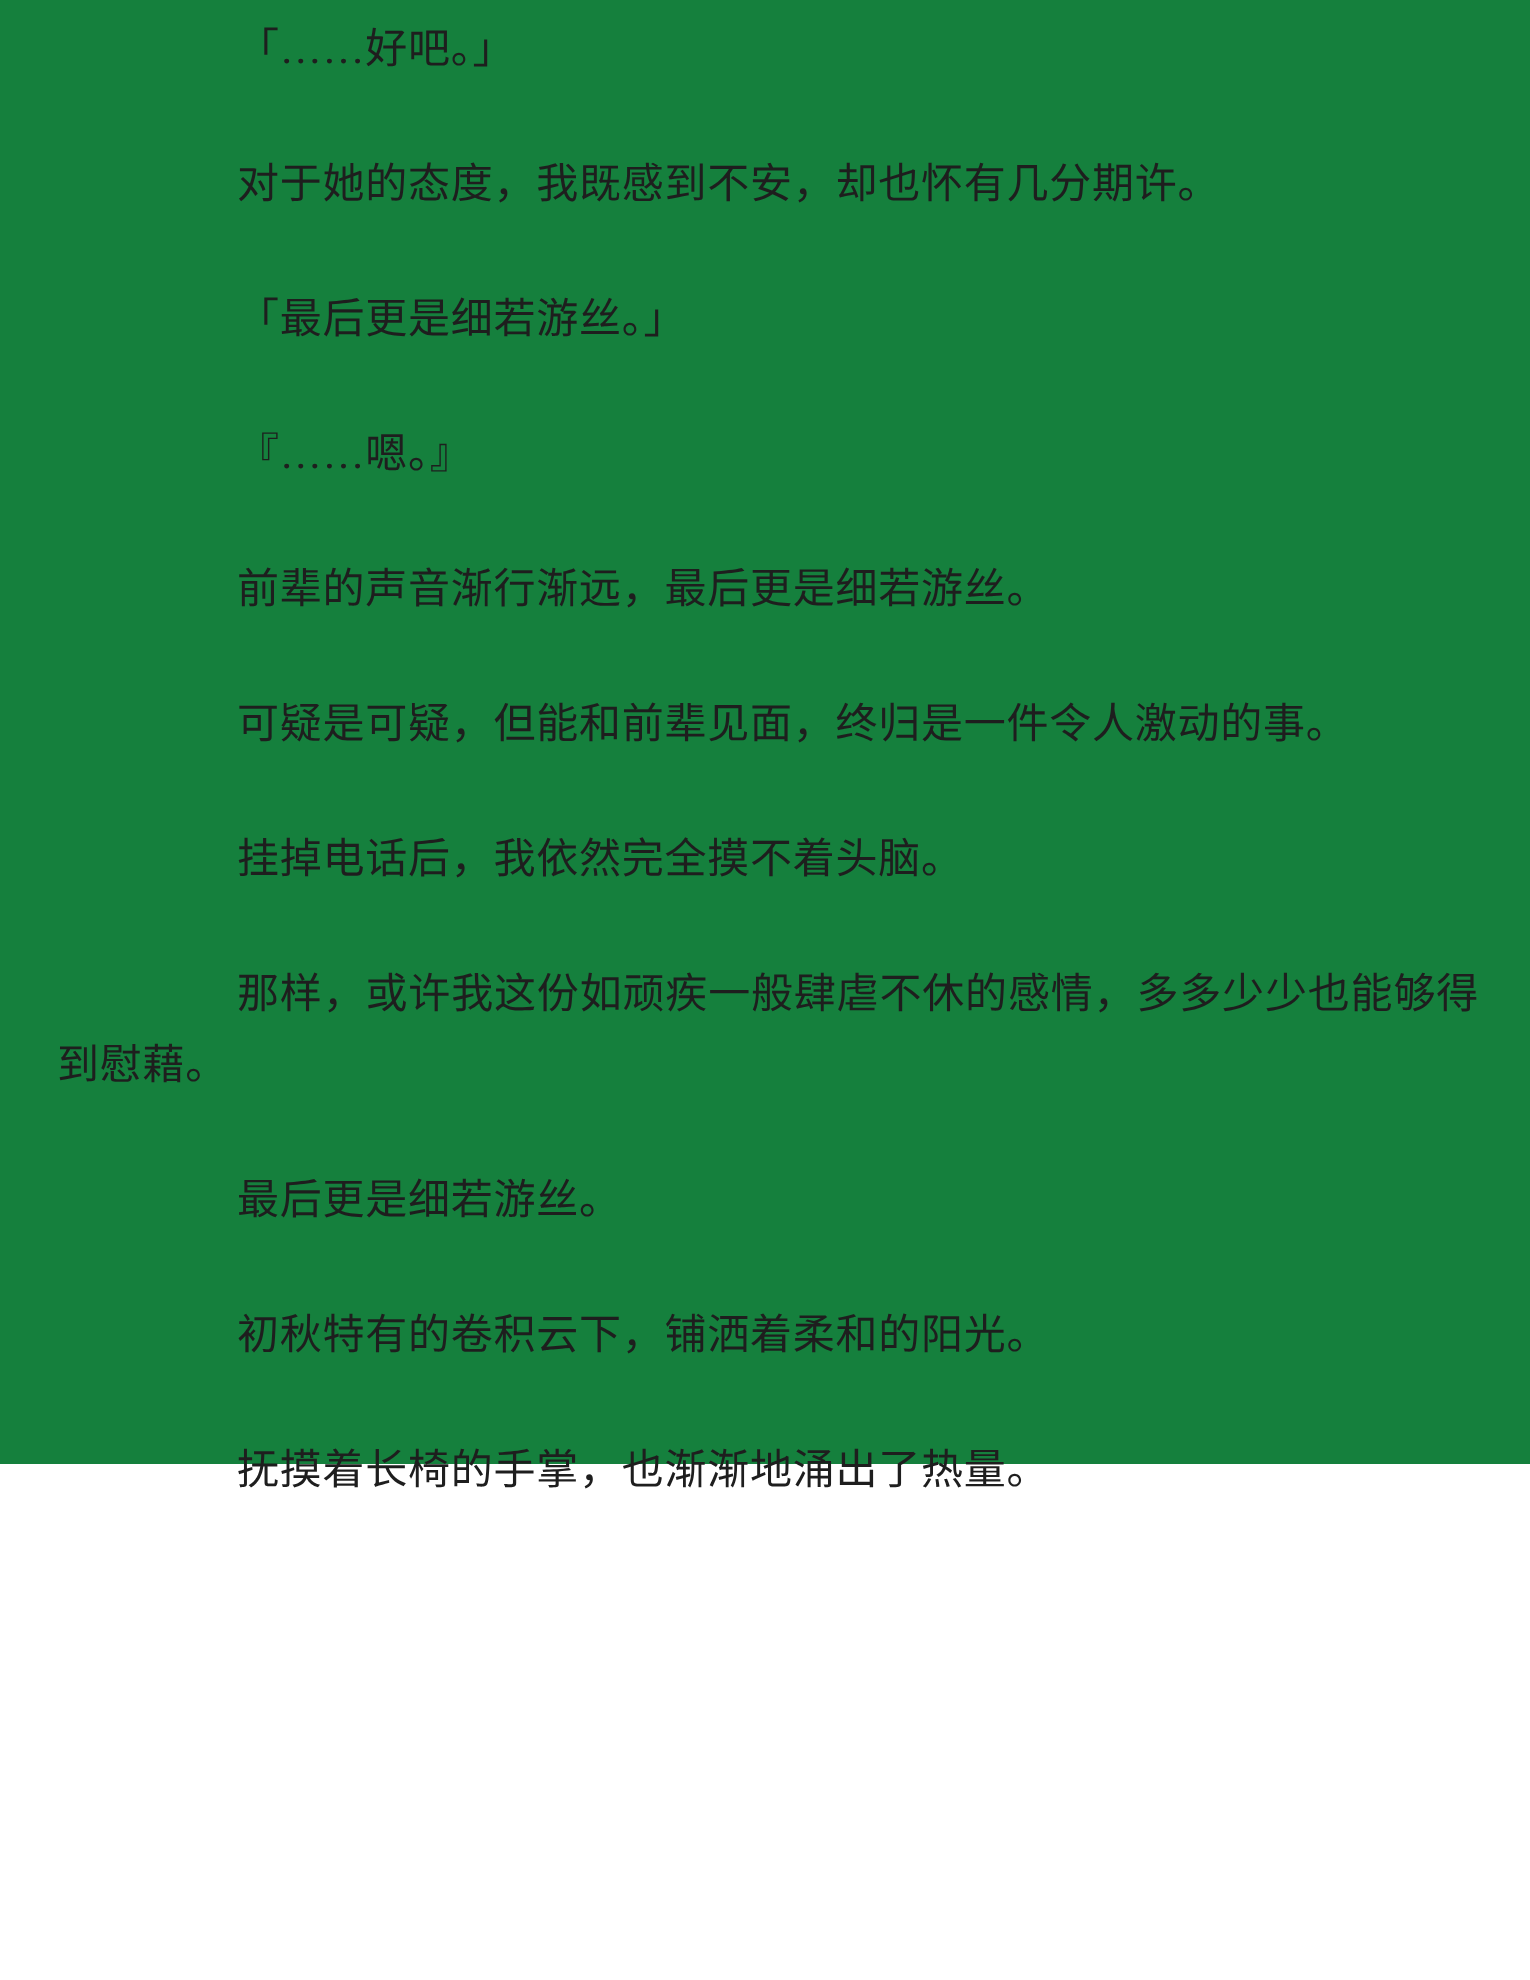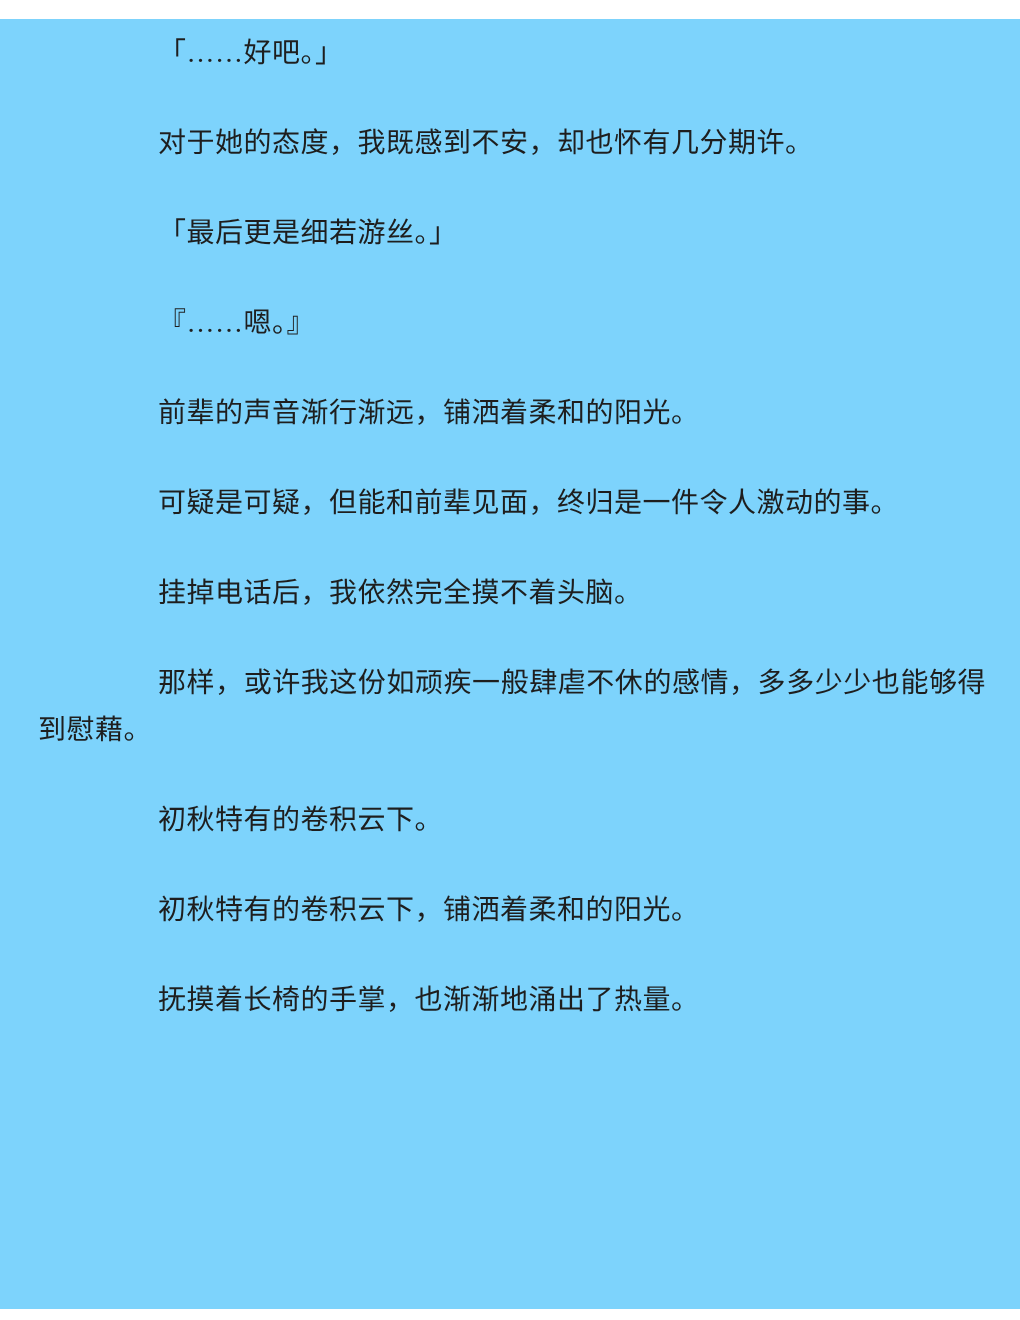--- a/index.html
+++ b/index.html
@@ -8,45 +8,44 @@
     background: #ffffff;
   }
   body {
     width: 1020px;
     height: 1320px;
     overflow: hidden;
   }
   .page {
     box-sizing: border-box;
     width: 1020px;
-    height: 1290px;
+    height: 976px;
     padding: 10px 34px 0 38px;
-    background: #7dd3fc;
+    background: #15803d;
     font-family: "Liberation Serif", "DejaVu Serif", serif;
     font-size: 28px;
     line-height: 47px;
     color: #1e1e1e;
-    margin-top: 19px;
   }
   .page p {
     margin: 0 0 43px 0;
     text-indent: 120px;
     text-align: justify;
     letter-spacing: 0.5px;
     word-break: break-all;
   }
 </style>
 </head>
 <body>
 
 <div class="page" lang="zh-CN">
   <p>「……好吧。」</p>
   <p>对于她的态度，我既感到不安，却也怀有几分期许。</p>
   <p>「最后更是细若游丝。」</p>
   <p>『……嗯。』</p>
-  <p>前辈的声音渐行渐远，铺洒着柔和的阳光。</p>
+  <p>前辈的声音渐行渐远，最后更是细若游丝。</p>
   <p>可疑是可疑，但能和前辈见面，终归是一件令人激动的事。</p>
   <p>挂掉电话后，我依然完全摸不着头脑。</p>
   <p>那样，或许我这份如顽疾一般肆虐不休的感情，多多少少也能够得到慰藉。</p>
-  <p>初秋特有的卷积云下。</p>
+  <p>最后更是细若游丝。</p>
   <p>初秋特有的卷积云下，铺洒着柔和的阳光。</p>
   <p>抚摸着长椅的手掌，也渐渐地涌出了热量。</p>
 </div>
 
 </body></html>

